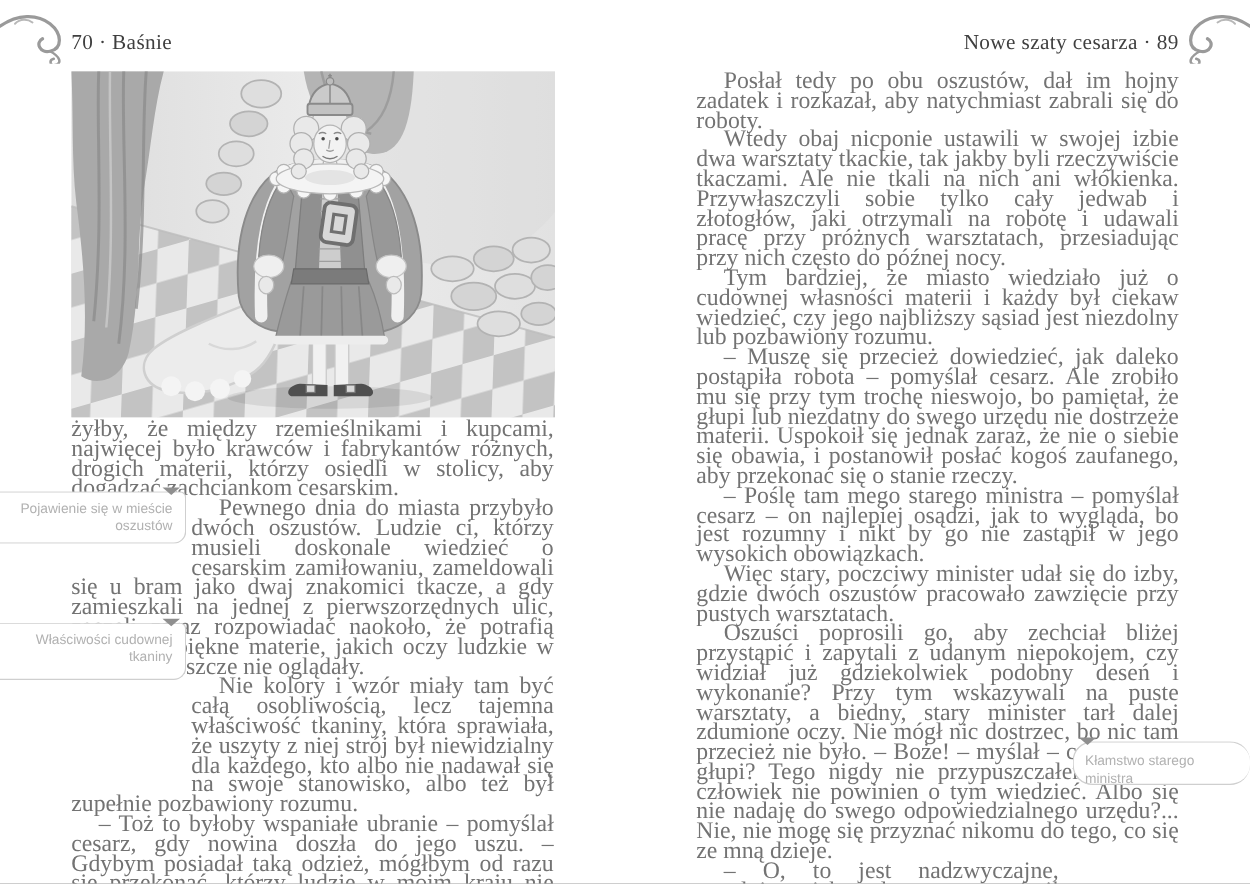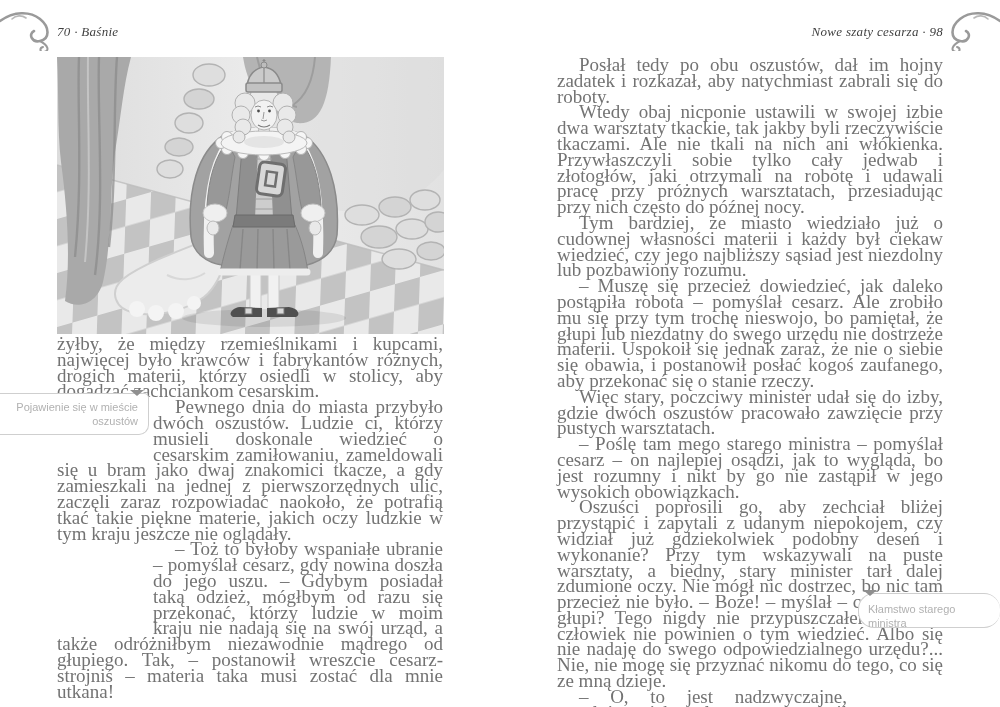--- a/index.html
+++ b/index.html
@@ -2,21 +2,21 @@
 <html lang="pl"><head>
 <meta charset="utf-8">
 <style>
   html,body{margin:0;padding:0;background:#888;}
   .spread{
     position:relative;width:1000px;height:707px;background:#ffffff;
     overflow:hidden;font-family:"Liberation Serif",serif;
   }
   
   .page-header{
-    position:absolute;top:24px;font-style:italic;font-size:13px;
+    position:absolute;top:24px;font-size:17px;
     color:#3f3f3f;letter-spacing:.3px;white-space:nowrap;
   }
   .header-left{left:57px;}
   .header-right{right:57px;text-align:right;}
   
   .flourish{position:absolute;top:7px;width:62px;height:44px;}
   .flourish-left{left:0;}
   .flourish-right{left:938px;}
   
   .illustration{position:absolute;left:57px;top:57px;width:387px;height:277px;}
@@ -74,21 +74,21 @@
   </svg>
   <svg class="flourish flourish-right" viewBox="0 0 62 44">
     <g transform="scale(-1,1) translate(-62,0)" fill="none" stroke="#9a9a9a" stroke-width="2.6" stroke-linecap="round">
       <path d="M0,14 C14,4 30,4 40,12 C50,20 50,32 40,34 C32,36 28,27 34,24"></path>
       <path d="M40,34 C48,38 50,44 44,45 C40,46 39,41 43,40" stroke-width="2"></path>
       <path d="M12,12 C16,8 22,8 26,11" stroke-width="1.6" opacity=".7"></path>
     </g>
   </svg>
 
   <div class="page-header header-left">70 · Baśnie</div>
-  <div class="page-header header-right">Nowe szaty cesarza · 98</div>
+  <div class="page-header header-right">Nowe szaty cesarza · 89</div>
 
   <svg class="illustration" viewBox="0 0 387 277" preserveAspectRatio="none">
     <defs>
       <linearGradient id="wallg" x1="0" y1="0" x2="1" y2="0">
         <stop offset="0" stop-color="#dcdcdc"></stop>
         <stop offset=".55" stop-color="#ececec"></stop>
         <stop offset="1" stop-color="#e2e2e2"></stop>
       </linearGradient>
       <pattern id="chk" width="44" height="44" patternUnits="userSpaceOnUse" patternTransform="rotate(-16) skewX(-18) scale(1.18)">
         <rect width="44" height="44" fill="#e9e9e9"></rect>
@@ -245,37 +245,41 @@
         <rect x="189" y="26" width="36" height="9" rx="2" fill="#c2c2c2" stroke="#8a8a8a" stroke-width="1.5"></rect>
         <circle cx="207" cy="8" r="3" fill="#bdbdbd" stroke="#8a8a8a"></circle>
         <path d="M207,5 V2 M205.5,3.5 h3" stroke="#8a8a8a" stroke-width="1.2"></path>
       </g>
     </g>
   </svg>
 
   <div class="body-text body-left">
     <p class="noindent"><span>żyłby, że między rzemieślnikami i kupcami, najwięcej było krawców i fabrykantów różnych, drogich materii, którzy osiedli w stolicy, aby dogadzać zachciankom cesarskim.</span></p>
     <p><span class="spacer sp-skip1"></span><span>Pewnego dnia do miasta przybyło dwóch oszustów. Ludzie ci, którzy musieli doskonale wiedzieć o cesarskim zamiłowaniu, zameldowali się u bram jako dwaj znakomici tkacze, a gdy zamieszkali na jednej z pierwszorzędnych ulic, zaczęli zaraz rozpowiadać naokoło, że potrafią tkać takie piękne materie, jakich oczy ludzkie w tym kraju jeszcze nie oglądały.</span></p>
-    <p><span class="spacer sp-5lines"></span></p>
+    <p><span class="spacer sp-5lines"></span><span>Nie kolory i wzór miały tam być całą osobliwością, lecz tajemna właściwość tkaniny, która sprawiała, że uszyty z niej strój był niewidzialny dla każdego, kto albo nie nadawał się na swoje stanowisko, albo też był zupełnie pozbawiony rozumu.</span></p>
     <p><span>– Toż to byłoby wspaniałe ubranie – pomyślał cesarz, gdy nowina doszła do jego uszu. – Gdybym posiadał taką odzież, mógłbym od razu się przekonać, którzy ludzie w moim kraju nie nadają się na swój urząd, a także odróżniłbym niezawodnie mądrego od głupiego. Tak, – postanowił wreszcie cesarz-strojniś – materia taka musi zostać dla mnie utkana!</span></p>
   </div>
 
   <div class="body-text body-right">
     <p><span>Posłał tedy po obu oszustów, dał im hojny zadatek i rozkazał, aby natychmiast zabrali się do roboty.</span></p>
     <p><span>Wtedy obaj nicponie ustawili w swojej izbie dwa warsztaty tkackie, tak jakby byli rzeczywiście tkaczami. Ale nie tkali na nich ani włókienka. Przywłaszczyli sobie tylko cały jedwab i złotogłów, jaki otrzymali na robotę i udawali pracę przy próżnych warsztatach, przesiadując przy nich często do późnej nocy.</span></p>
     <p><span>Tym bardziej, że miasto wiedziało już o cudownej własności materii i każdy był ciekaw wiedzieć, czy jego najbliższy sąsiad jest niezdolny lub pozbawiony rozumu.</span></p>
     <p><span>– Muszę się przecież dowiedzieć, jak daleko postąpiła robota – pomyślał cesarz. Ale zrobiło mu się przy tym trochę nieswojo, bo pamiętał, że głupi lub niezdatny do swego urzędu nie dostrzeże materii. Uspokoił się jednak zaraz, że nie o siebie się obawia, i postanowił posłać kogoś zaufanego, aby przekonać się o stanie rzeczy.</span></p>
+    <p><span>– Poślę tam mego starego ministra – pomyślał cesarz – on najlepiej osądzi, jak to wygląda, bo jest rozumny i nikt by go nie zastąpił w jego wysokich obowiązkach.</span></p>
     <p><span>Więc stary, poczciwy minister udał się do izby, gdzie dwóch oszustów pracowało zawzięcie przy pustych warsztatach.</span></p>
-    <p><span>– Poślę tam mego starego ministra – pomyślał cesarz – on najlepiej osądzi, jak to wygląda, bo jest rozumny i nikt by go nie zastąpił w jego wysokich obowiązkach.</span></p>
     <p><span>Oszuści poprosili go, aby zechciał bliżej przystąpić i zapytali z udanym niepokojem, czy widział już gdziekolwiek podobny deseń i wykonanie? Przy tym wskazywali na puste warsztaty, a biedny, stary minister tarł dalej zdumione oczy. Nie mógł nic dostrzec, bo nic tam przecież nie było. – Boże! – myślał – czyż jestem głupi? Tego nigdy nie przypuszczałem i żaden człowiek nie powinien o tym wiedzieć. Albo się nie nadaję do swego odpowiedzialnego urzędu?... Nie, nie mogę się przyznać nikomu do tego, co się ze mną dzieje.</span></p>
     <p><span class="spacer sp-right sp-3lines"></span><span>– O, to jest nadzwyczajne, zupełnie niebywałe – przemówił wreszcie staruszek, kładąc na nos okulary.</span></p>
   </div>
 
   <div class="margin-note note-left note-1">
     <span class="note-tri"></span>
     <span class="note-text">Pojawienie się w mieście oszustów</span>
   </div>
+  <div class="margin-note note-left note-2">
+    <span class="note-tri"></span>
+    <span class="note-text">Właściwości cudownej tkaniny</span>
+  </div>
   <div class="margin-note note-right note-3">
     <span class="note-tri"></span>
     <span class="note-text">Kłamstwo starego ministra</span>
   </div>
 
 </div>
 
 </body></html>

